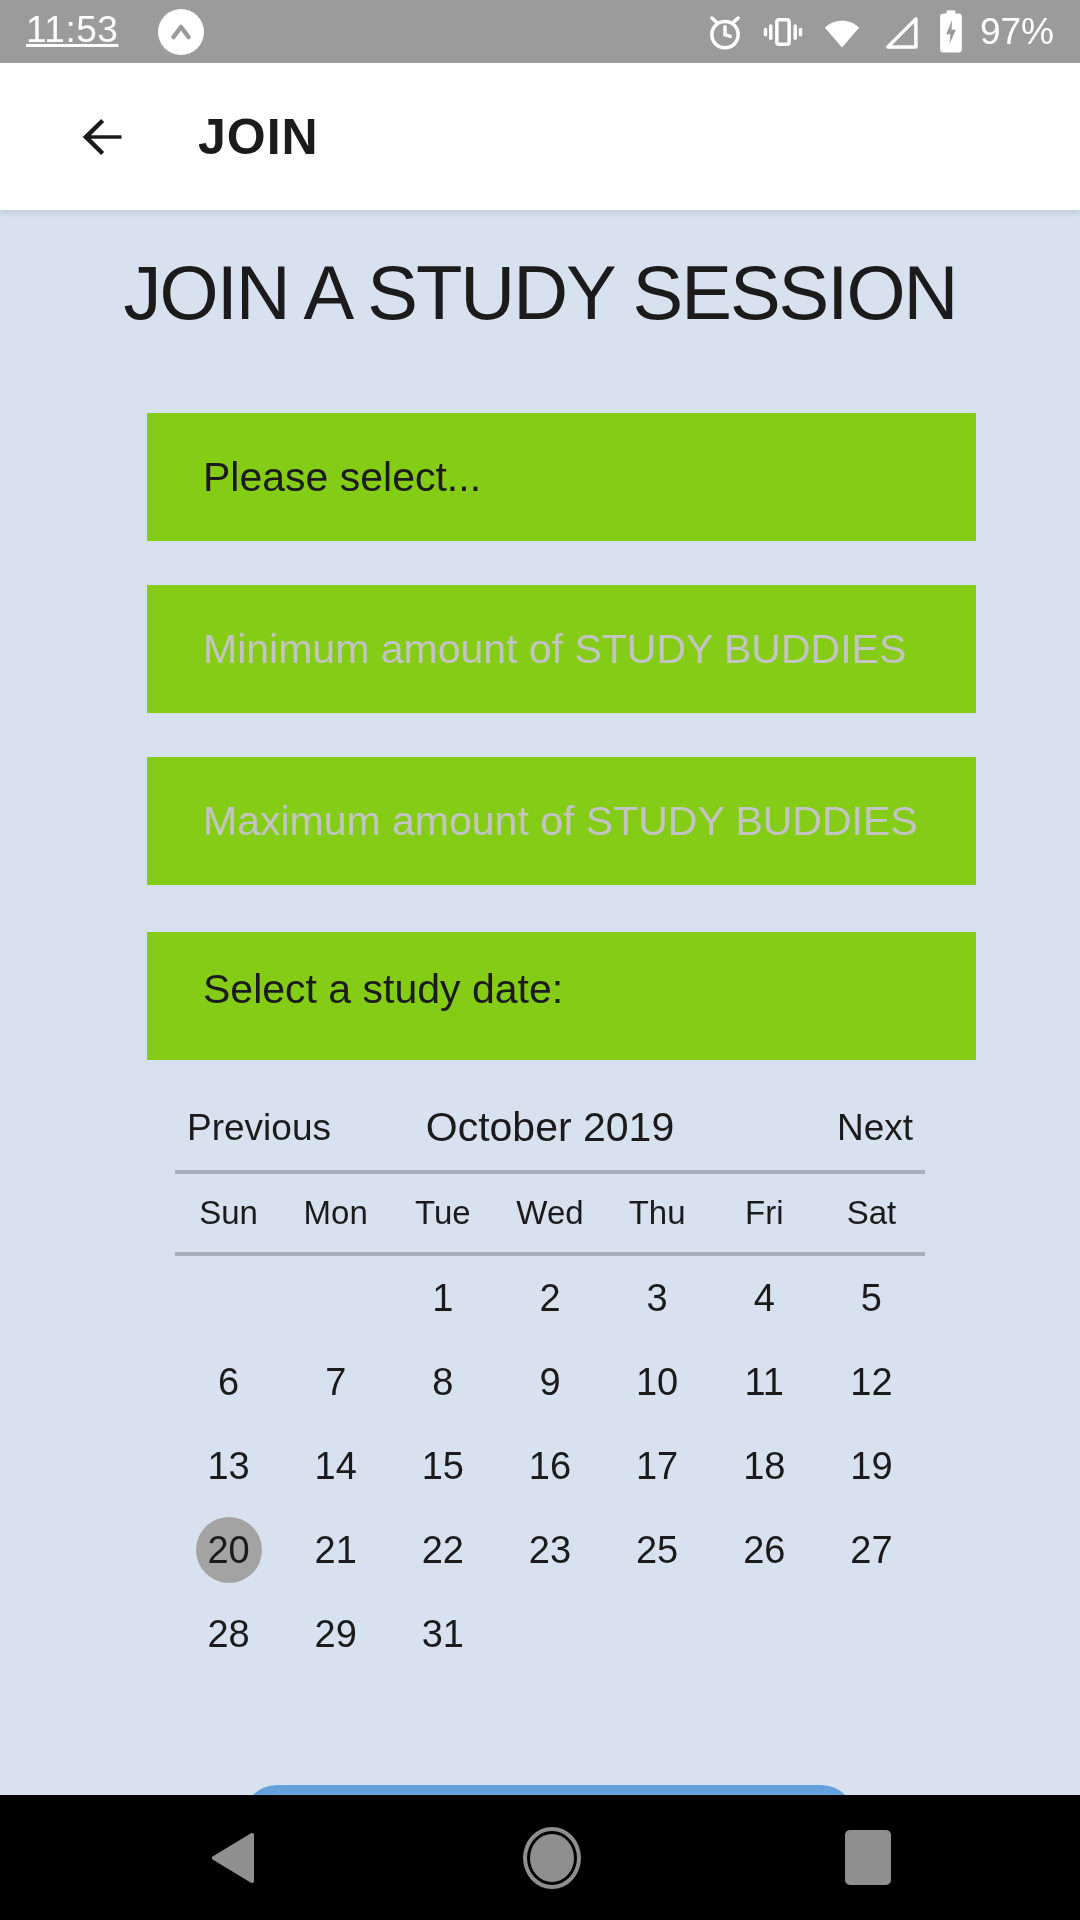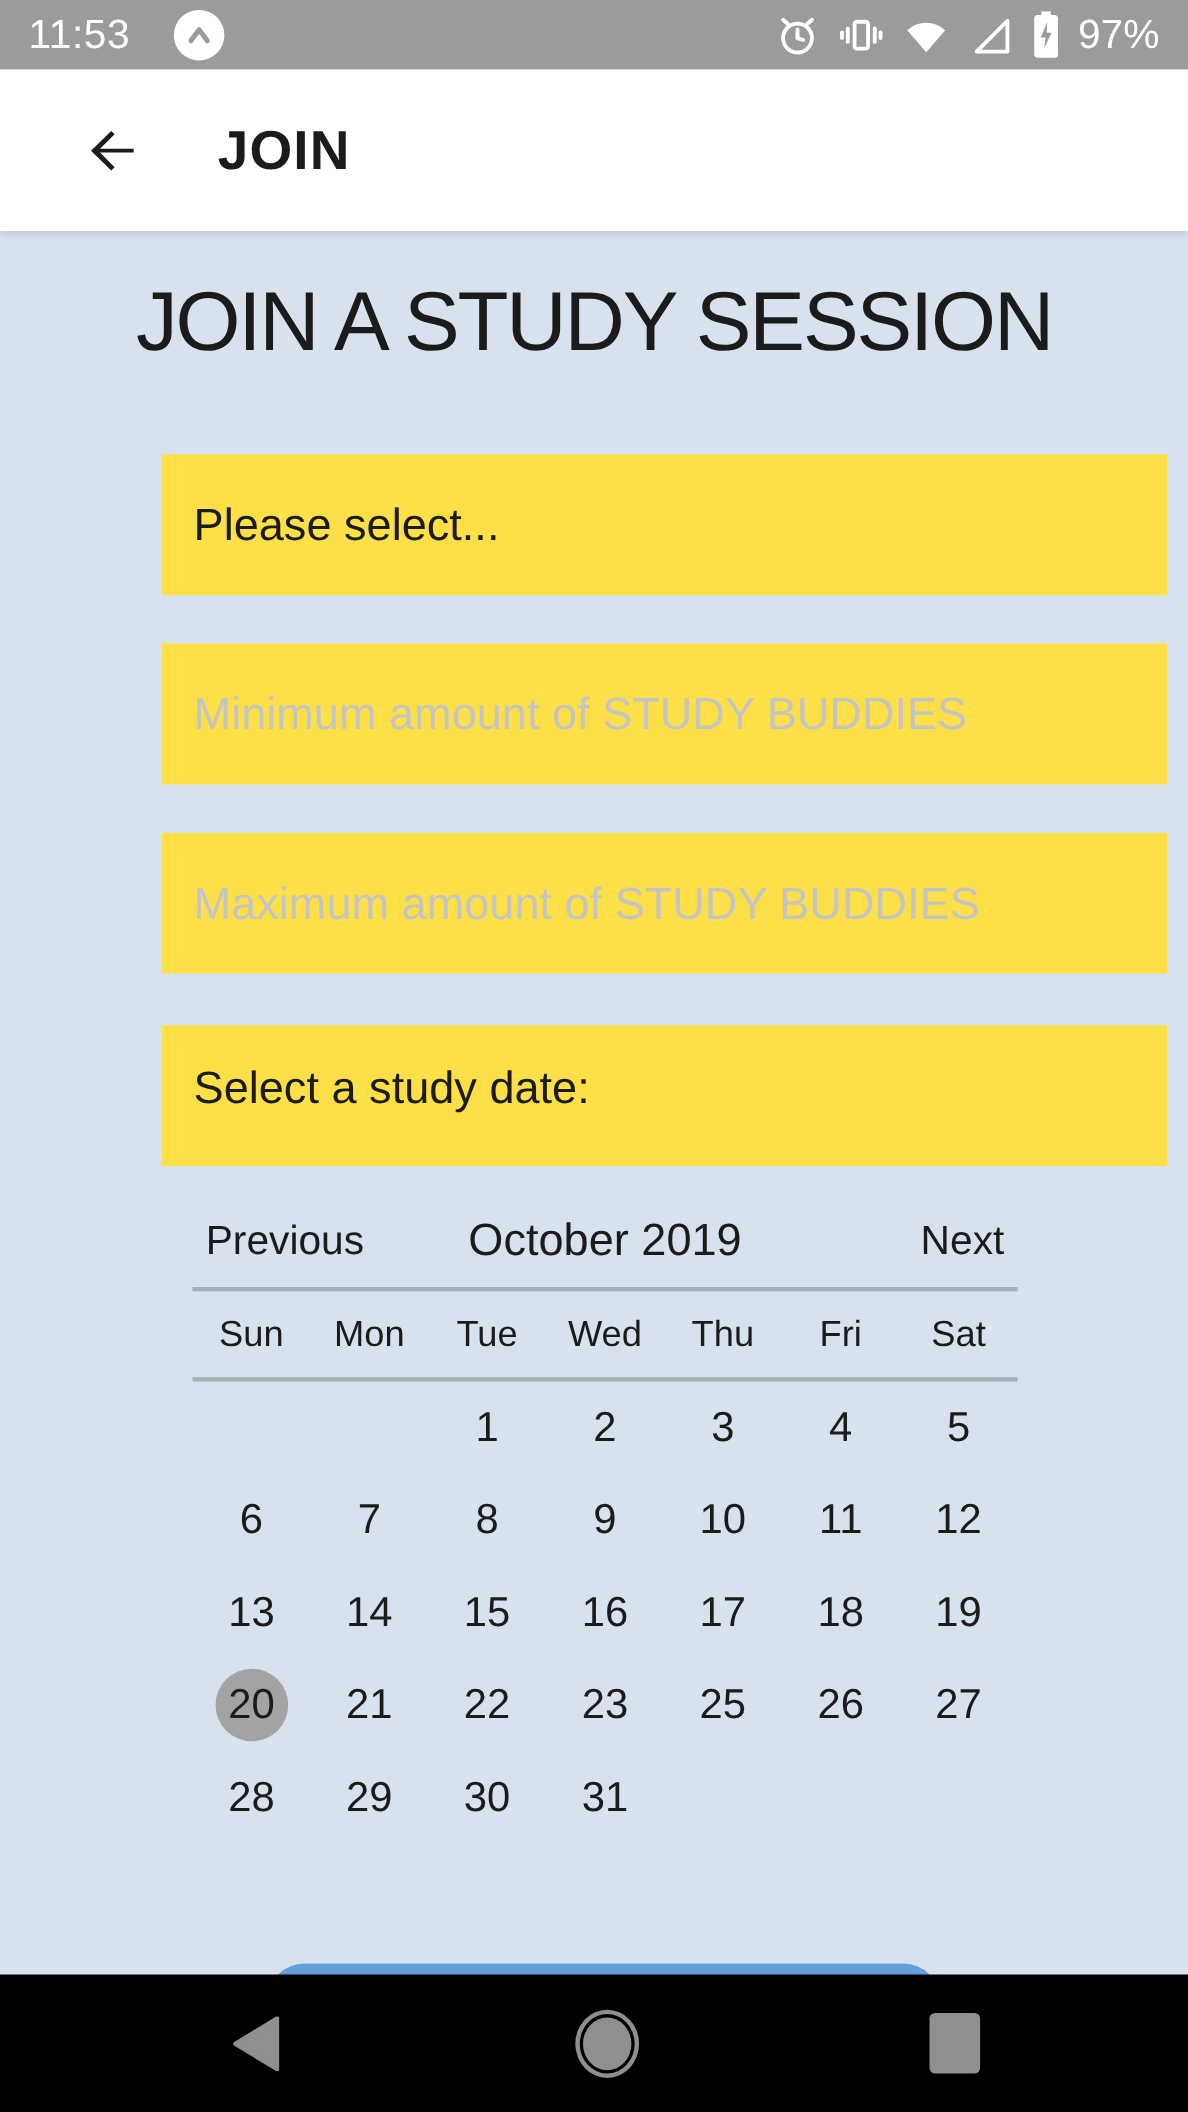--- a/index.html
+++ b/index.html
@@ -9,21 +9,21 @@
     background:#D7E2EE; overflow:hidden;
     font-family:"Liberation Sans", sans-serif;
   }
 
   
   .status-bar {
     position:absolute; top:0; left:0; width:1080px; height:63px;
     background:#9B9B9B; color:#fff; display:flex; align-items:center;
     padding:0 26px; z-index:30;
   }
-  .status-left { display:flex; align-items:center; gap:40px; }
+  .status-left { display:flex; gap:40px;text-decoration:underline; }
   .status-time { font-size:37px; font-weight:500; letter-spacing:0.5px; }
   .notif-circle {
     width:46px; height:46px; border-radius:50%; background:#fff;
     display:flex; align-items:center; justify-content:center;
   }
   .status-right { margin-left:auto; display:flex; align-items:center; gap:16px; }
   .status-right svg { display:block; }
   .status-batt-pct { font-size:37px; font-weight:500; }
 
   
@@ -36,22 +36,22 @@
   .app-title { margin-left:66px; font-size:50px; font-weight:700; color:#1b1b1b; letter-spacing:1px; }
 
   
   .page-heading {
     position:absolute; top:240px; left:0; width:1080px; height:104px;
     display:flex; align-items:center; justify-content:center;
     font-size:76px; letter-spacing:-2px; color:#1b1b1b; white-space:nowrap;
   }
 
   .field {
-    position:absolute; left:147px; width:914px; height:128px;
-    background:#fde047; display:flex; align-items:center; padding-left:29px;
+    position:absolute; left:147px; width:829px; height:128px;
+    background:#84cc16; display:flex; align-items:center; padding-left:56px;
     font-size:41px; color:#1b1b1b;
   }
   .field input {
     border:none; outline:none; width:100%; height:100%; background:transparent;
     font-family:inherit; font-size:41px; color:#1b1b1b; padding:0;
   }
   .field input::placeholder { color:#C4C4C4; opacity:1; }
   #field-select   { top:413px; }
   #field-min      { top:585px; }
   #field-max      { top:757px; }
@@ -284,23 +284,20 @@
         <div class="cal-cell">
           <div class="cal-day">27</div>
         </div>
         <div class="cal-cell">
           <div class="cal-day">28</div>
         </div>
         <div class="cal-cell">
           <div class="cal-day">29</div>
         </div>
         <div class="cal-cell">
-          <div class="cal-day">30</div>
-        </div>
-        <div class="cal-cell">
           <div class="cal-day">31</div>
         </div>
         <div class="cal-cell"></div>
         <div class="cal-cell"></div>
       </div>
   </div>
 
   <button class="join-btn" aria-label=""></button>
 
   <div class="nav-bar">

